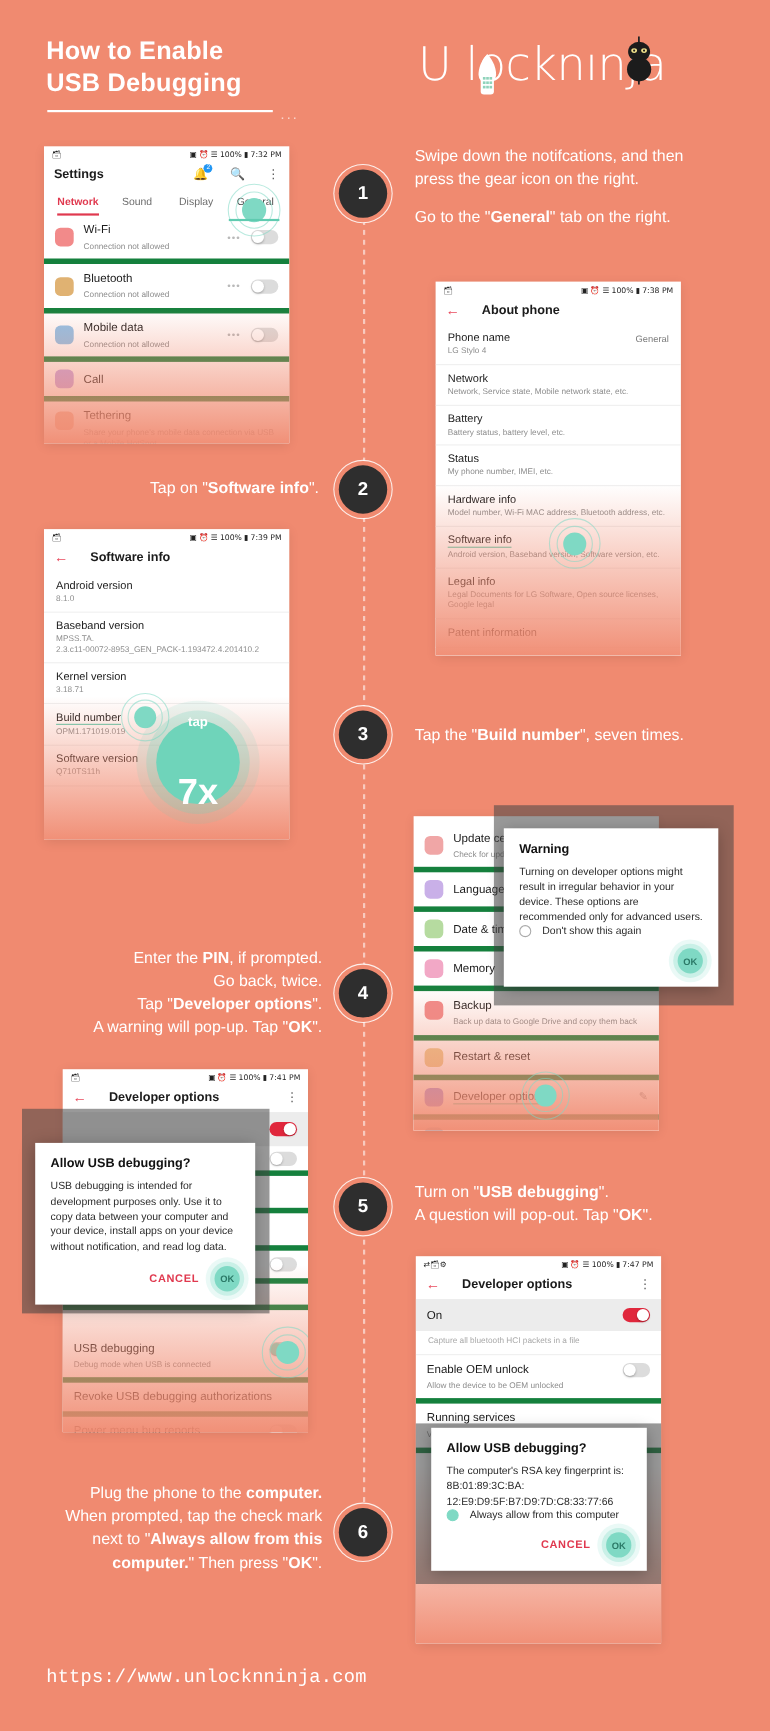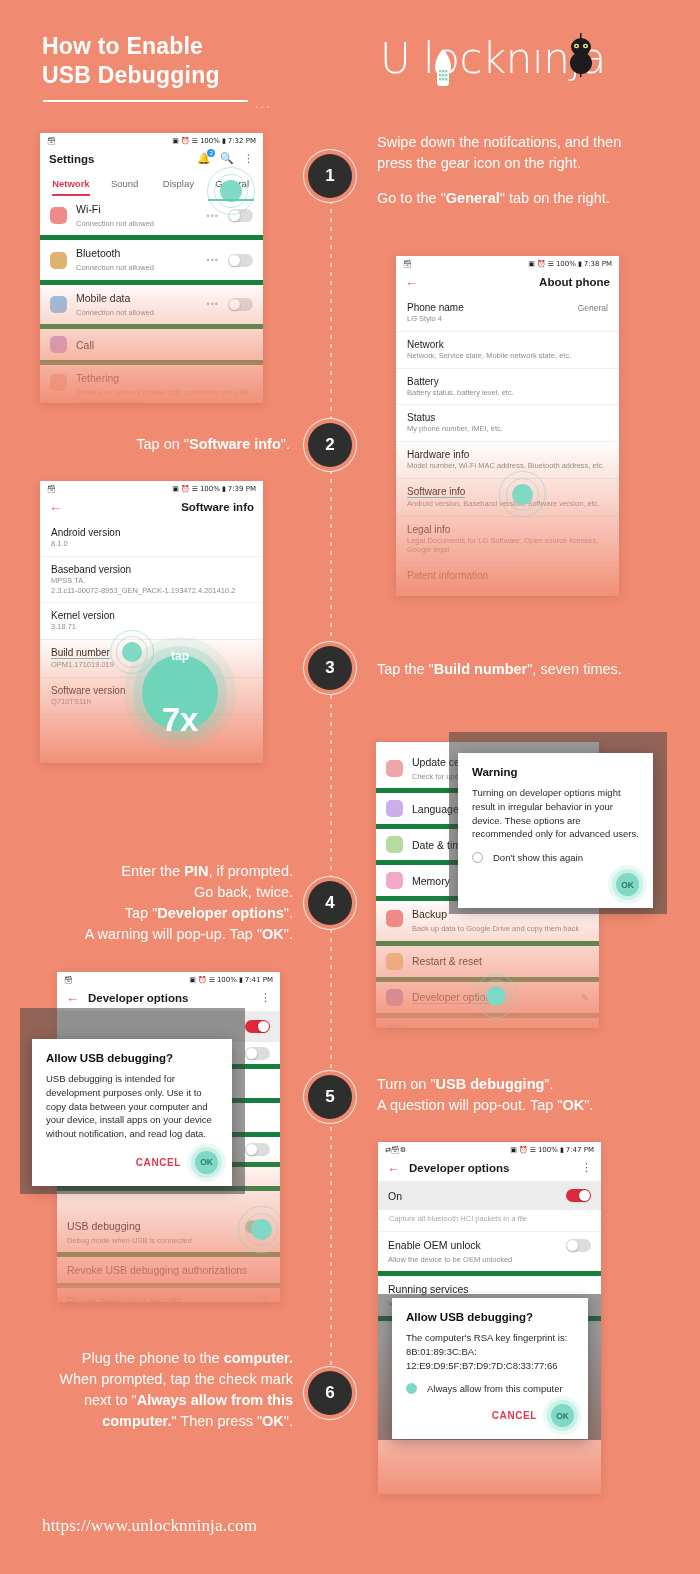--- a/index.html
+++ b/index.html
@@ -78,23 +78,22 @@
   }
 
   .statusbar {
     display: flex; align-items: center; justify-content: space-between;
     padding: 4px 7px 2px 7px; font-size: 7px; color: #222;
     font-family: "DejaVu Sans", sans-serif;
   }
   .statusbar .right { display: flex; gap: 2px; align-items: center; }
 
   .appbar {
-    display: flex; align-items: center; gap: 9px;
+    display: flex; align-items: center; gap: 20px;
     padding: 5px 9px 7px 9px;
-    justify-content: space-between;
   }
   .appbar .back { color: #e94b5e; font-size: 13px; line-height: 1; }
   .appbar .title { font-size: 11.5px; font-weight: bold; color: #1b1b1b; }
   .appbar .spacer { flex: 1; }
   .appbar .act { color: #555; font-size: 11px; }
 
   .tabs { display: flex; padding: 0 4px; }
   .tabs .tab {
     flex: 1; text-align: center; font-size: 9.5px; color: #6c6c6c;
     padding: 6px 0 7px 0; position: relative;
@@ -161,38 +160,38 @@
   .tap7x .n { font-size: 33px; font-weight: bold; line-height: 1; margin-top: 1px; }
 
   
   .scrim { position: absolute; background: rgba(70,70,70,.55); z-index: 12; }
   .dialog {
     position: absolute; background: #fff; z-index: 14;
     box-shadow: 0 3px 14px rgba(0,0,0,.3); padding: 13px 14px 12px 14px;
   }
   .dialog h3 { font-size: 11.5px; color: #111; margin-bottom: 8px; font-weight: bold; }
   .dialog p { font-size: 9.5px; color: #2b2b2b; line-height: 1.45; }
-  .dialog .chkrow { display: flex; align-items: center; gap: 10px; margin-top: 11px; }
+  .dialog .chkrow { display: flex; align-items: center; gap: 10px; }
   .dialog .chk {
     width: 11px; height: 11px; border-radius: 50%; border: 1px solid #aaa; flex: 0 0 auto;
   }
   .dialog .chk.teal { background: #7fd9c4; border-color: #7fd9c4; }
   .dialog .acts { display: flex; align-items: center; justify-content: flex-end; gap: 14px; margin-top: 10px; }
   .dialog .cancel { color: #e0394f; font-size: 10px; font-weight: bold; letter-spacing: .6px; }
   .okbtn {
     width: 23px; height: 23px; border-radius: 50%; background: #7fd9c4;
     color: #2c7a68; font-size: 8.5px; font-weight: bold;
     display: flex; align-items: center; justify-content: center;
     box-shadow: 0 0 0 4px rgba(127,217,196,.3), 0 0 0 8px rgba(127,217,196,.16);
   }
 
   .footer {
     position: absolute; left: 42px; top: 1516px;
     color: #ffffff; font-size: 17px; letter-spacing: .2px;
-    font-family: Liberation Serif, serif; font-weight: 300;
+    font-family: Liberation Mono, monospace; font-weight: 300;
   }
 </style>
 </head>
 <body>
 
 <div class="page">
 
   <div class="hdr-title">
     <div>How to Enable</div>
     <div>USB Debugging</div>

